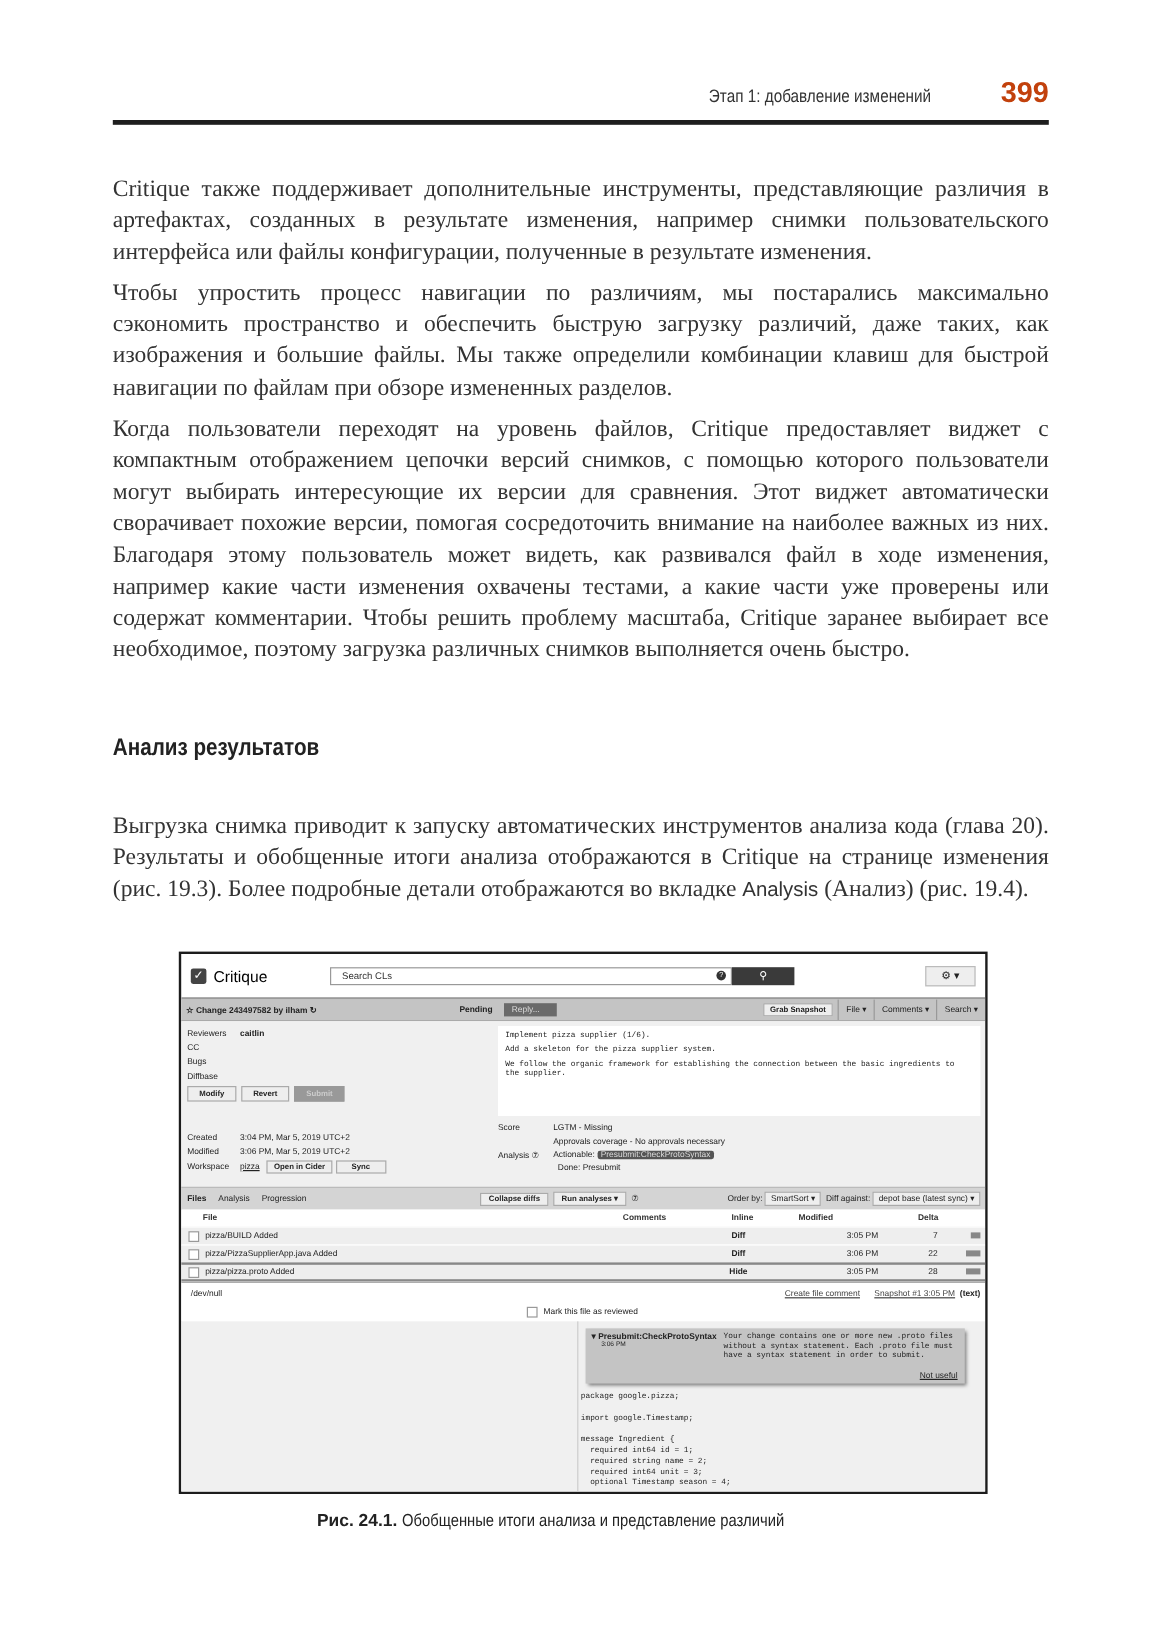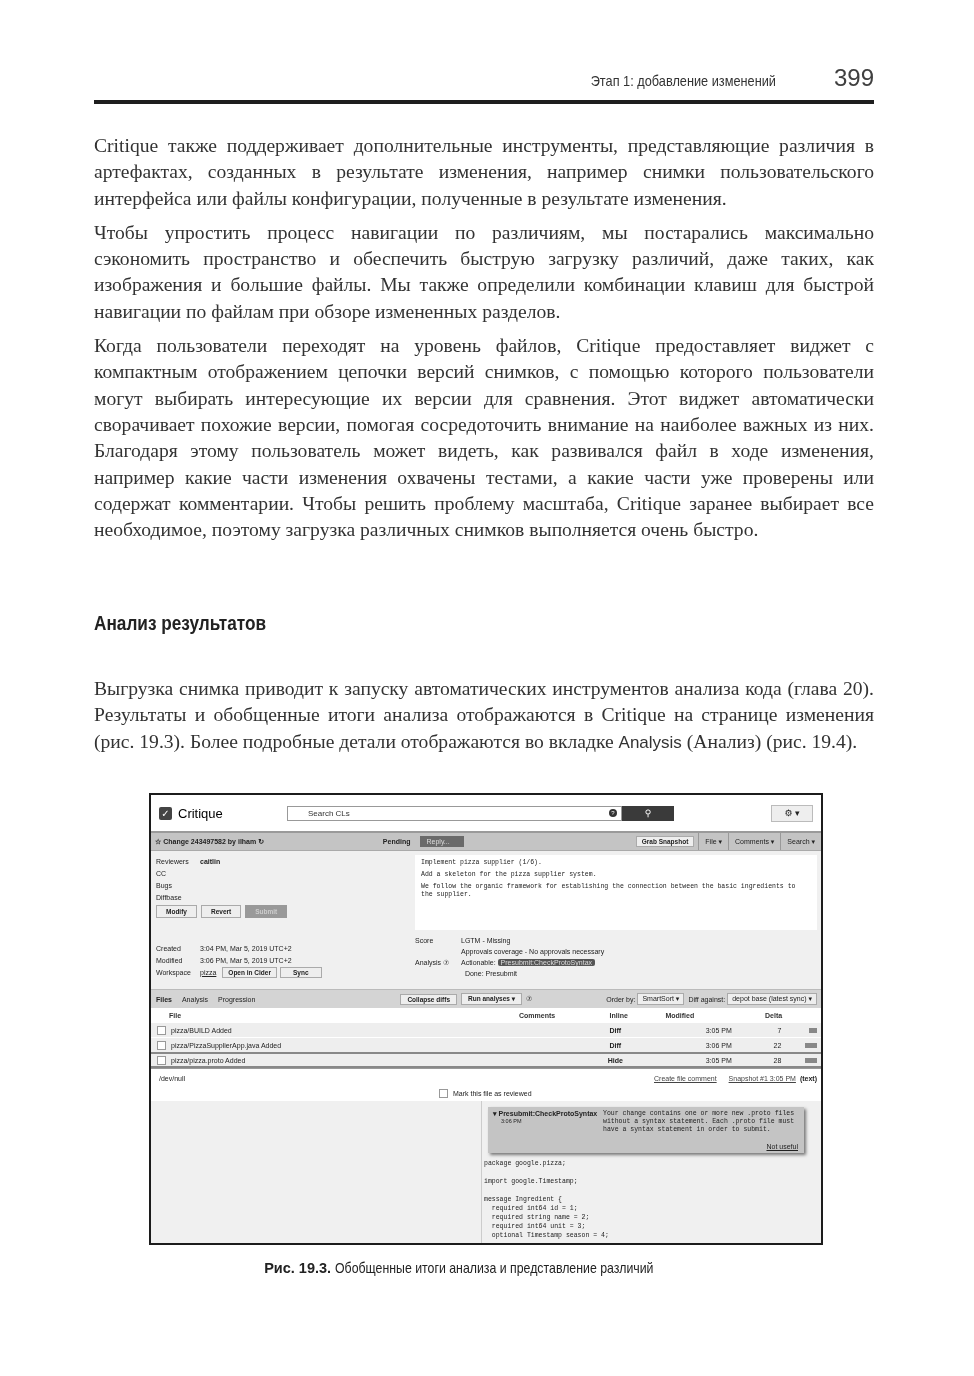--- a/index.html
+++ b/index.html
@@ -1,33 +1,33 @@
 <!DOCTYPE html>
 <html><head>
 <meta charset="utf-8">
 <style>
   html,body{margin:0;padding:0;background:#fff;}
   body{width:974px;height:1376px;position:relative;overflow:hidden;color:#2a2a2a;}
   .runhead{position:absolute;left:94px;top:64px;width:780px;height:36px;border-bottom:4px solid #1e1e1e;}
   .runhead .title{position:absolute;right:98px;top:8px;font-family:"Liberation Sans",sans-serif;font-size:15px;color:#333;transform:scaleX(0.85);transform-origin:right;}
-  .runhead .pnum{position:absolute;right:0;top:0px;font-family:"Liberation Sans",sans-serif;font-weight:normal;font-size:24px;color:#404040;}
+  .runhead .pnum{position:absolute;right:0;top:0px;font-family:"Liberation Sans",sans-serif;font-weight:bold;font-size:24px;color:#c2410c;}
   .body-text{position:absolute;left:94px;width:780px;font-family:"Liberation Serif",serif;font-size:19.6px;line-height:26.3px;text-align:justify;color:#333;}
   .body-text p{margin:0 0 8px 0;}
   .h2{position:absolute;left:94px;top:612px;font-family:"Liberation Sans",sans-serif;font-weight:bold;font-size:20px;color:#222;transform:scaleX(0.86);transform-origin:left;}
   .sans-inline{font-family:"Liberation Sans",sans-serif;font-size:17px;}
   .figure{position:absolute;left:149px;top:793px;width:670px;height:448px;border:2px solid #1c1c1c;background:#fff;overflow:hidden;font-family:"Liberation Sans",sans-serif;font-size:7px;color:#222;}
   .caption{position:absolute;left:0;width:974px;top:1260px;text-align:center;font-family:"Liberation Sans",sans-serif;font-size:14.5px;color:#222;}
   .caption b{font-weight:bold;}
   .caption .ctext{display:inline-block;transform:scaleX(0.85);transform-origin:left;}
 
   .topbar{height:36px;display:flex;align-items:center;border-bottom:2px solid #9a9a9a;}
   .logo{display:flex;align-items:center;margin-left:8px;width:116px;}
   .logo .chk{width:13px;height:13px;background:#444;border-radius:2px;color:#fff;font-size:10px;line-height:13px;text-align:center;margin-right:6px;}
   .logo .name{font-size:13px;color:#000000;}
-  .search{margin-left:12px;width:335px;height:15px;border:1px solid #999;display:flex;align-items:center;padding:0 20px;box-sizing:border-box;font-size:8px;color:#333;position:relative;}
+  .search{margin-left:0;width:335px;height:15px;border:1px solid #999;display:flex;align-items:center;padding:0 9px;box-sizing:border-box;font-size:8px;color:#333;position:relative;}
   .search .help{position:absolute;right:4px;width:8px;height:8px;border-radius:50%;background:#333;color:#fff;font-size:6px;line-height:8px;text-align:center;}
   .searchbtn{width:52px;height:15px;background:#3a3a3a;color:#fff;font-size:9px;text-align:center;line-height:15px;}
   .gearbtn{margin-left:auto;margin-right:8px;width:40px;height:15px;border:1px solid #bbb;background:#eee;text-align:center;font-size:9px;line-height:15px;}
 
   .changebar{height:17px;background:#c4c4c4;display:flex;align-items:center;font-size:7px;border-bottom:1px solid #aaa;}
   .changebar .ch{margin-left:4px;font-weight:bold;}
   .changebar .pending{margin-left:auto;font-weight:bold;margin-right:10px;}
   .changebar .reply{background:#6a6a6a;color:#ddd;padding:2px 14px 2px 6px;margin-right:172px;}
   .changebar .grab{background:#eee;border:1px solid #aaa;padding:1px 5px;font-weight:bold;margin-right:4px;font-size:6.5px;}
   .changebar .menu{padding:0 6px;border-left:1px solid #999;height:17px;line-height:17px;}
@@ -83,21 +83,21 @@
   .code{position:absolute;left:2px;top:58px;font-family:"Liberation Mono",monospace;font-size:6.5px;line-height:9px;white-space:pre;color:#222;}
 </style>
 </head>
 <body>
 
 <div class="runhead">
   <span class="title">Этап 1: добавление изменений</span>
   <span class="pnum">399</span>
 </div>
 
-<div class="body-text" style="top:133px;">
+<div class="body-text" style="top:145px;">
   <p>Critique также поддерживает дополнительные инструменты, представляющие различия в артефактах, созданных в результате изменения, например снимки пользовательского интерфейса или файлы конфигурации, полученные в результате изменения.</p>
   <p>Чтобы упростить процесс навигации по различиям, мы постарались максимально сэкономить пространство и обеспечить быструю загрузку различий, даже таких, как изображения и большие файлы. Мы также определили комбинации клавиш для быстрой навигации по файлам при обзоре измененных разделов.</p>
   <p>Когда пользователи переходят на уровень файлов, Critique предоставляет виджет с компактным отображением цепочки версий снимков, с помощью которого пользователи могут выбирать интересующие их версии для сравнения. Этот виджет автоматически сворачивает похожие версии, помогая сосредоточить внимание на наиболее важных из них. Благодаря этому пользователь может видеть, как развивался файл в ходе изменения, например какие части изменения охвачены тестами, а какие части уже проверены или содержат комментарии. Чтобы решить проблему масштаба, Critique заранее выбирает все необходимое, поэтому загрузка различных снимков выполняется очень быстро.</p>
 </div>
 
 <div class="h2">Анализ результатов</div>
 
 <div class="body-text" style="top:676px;">
   <p><span>Выгрузка снимка приводит к запуску автоматических инструментов анализа кода (глава 20). Результаты и обобщенные итоги анализа отображаются в Critique на странице изменения (рис. 19.3). Более подробные детали отображаются во вкладке</span> <span class="sans-inline">Analysis</span><span> (Анализ) (рис. 19.4).</span></p>
 </div>
@@ -267,15 +267,15 @@
 message Ingredient {
   required int64 id = 1;
   required string name = 2;
   required int64 unit = 3;
   optional Timestamp season = 4;</div>
     </div>
   </div>
 </div>
 
 <div class="caption">
-  <b>Рис. 19.3.</b>
+  <b>Рис. 24.1.</b>
   <span class="ctext">Обобщенные итоги анализа и представление различий</span>
 </div>
 
 </body></html>

